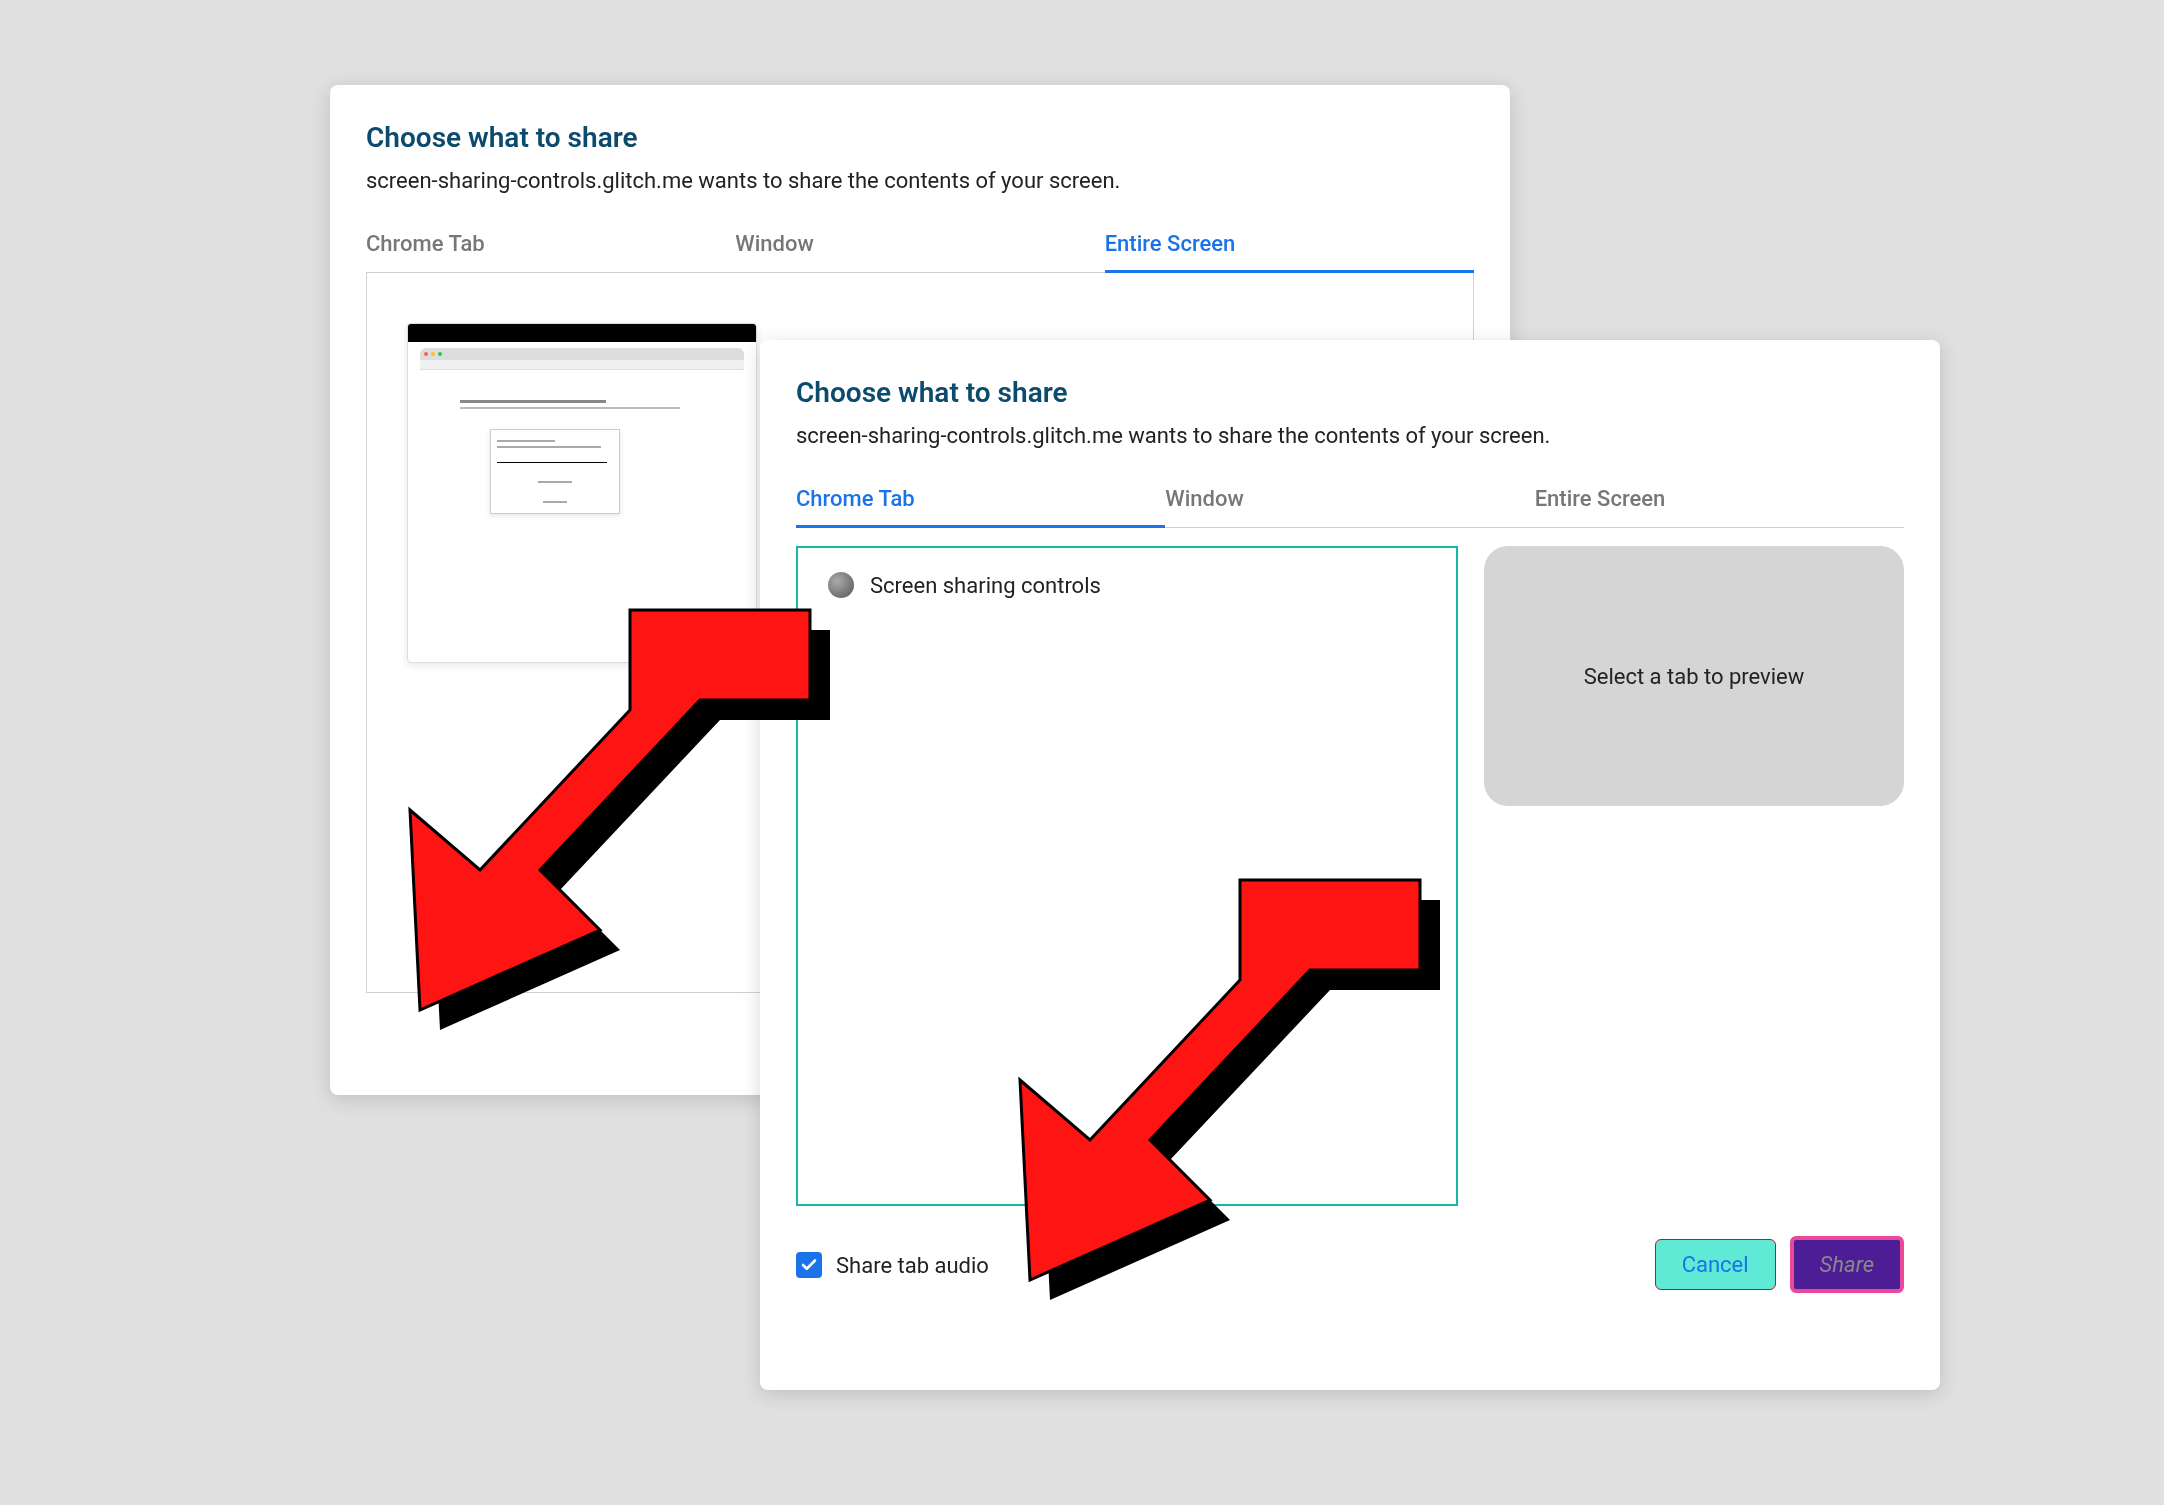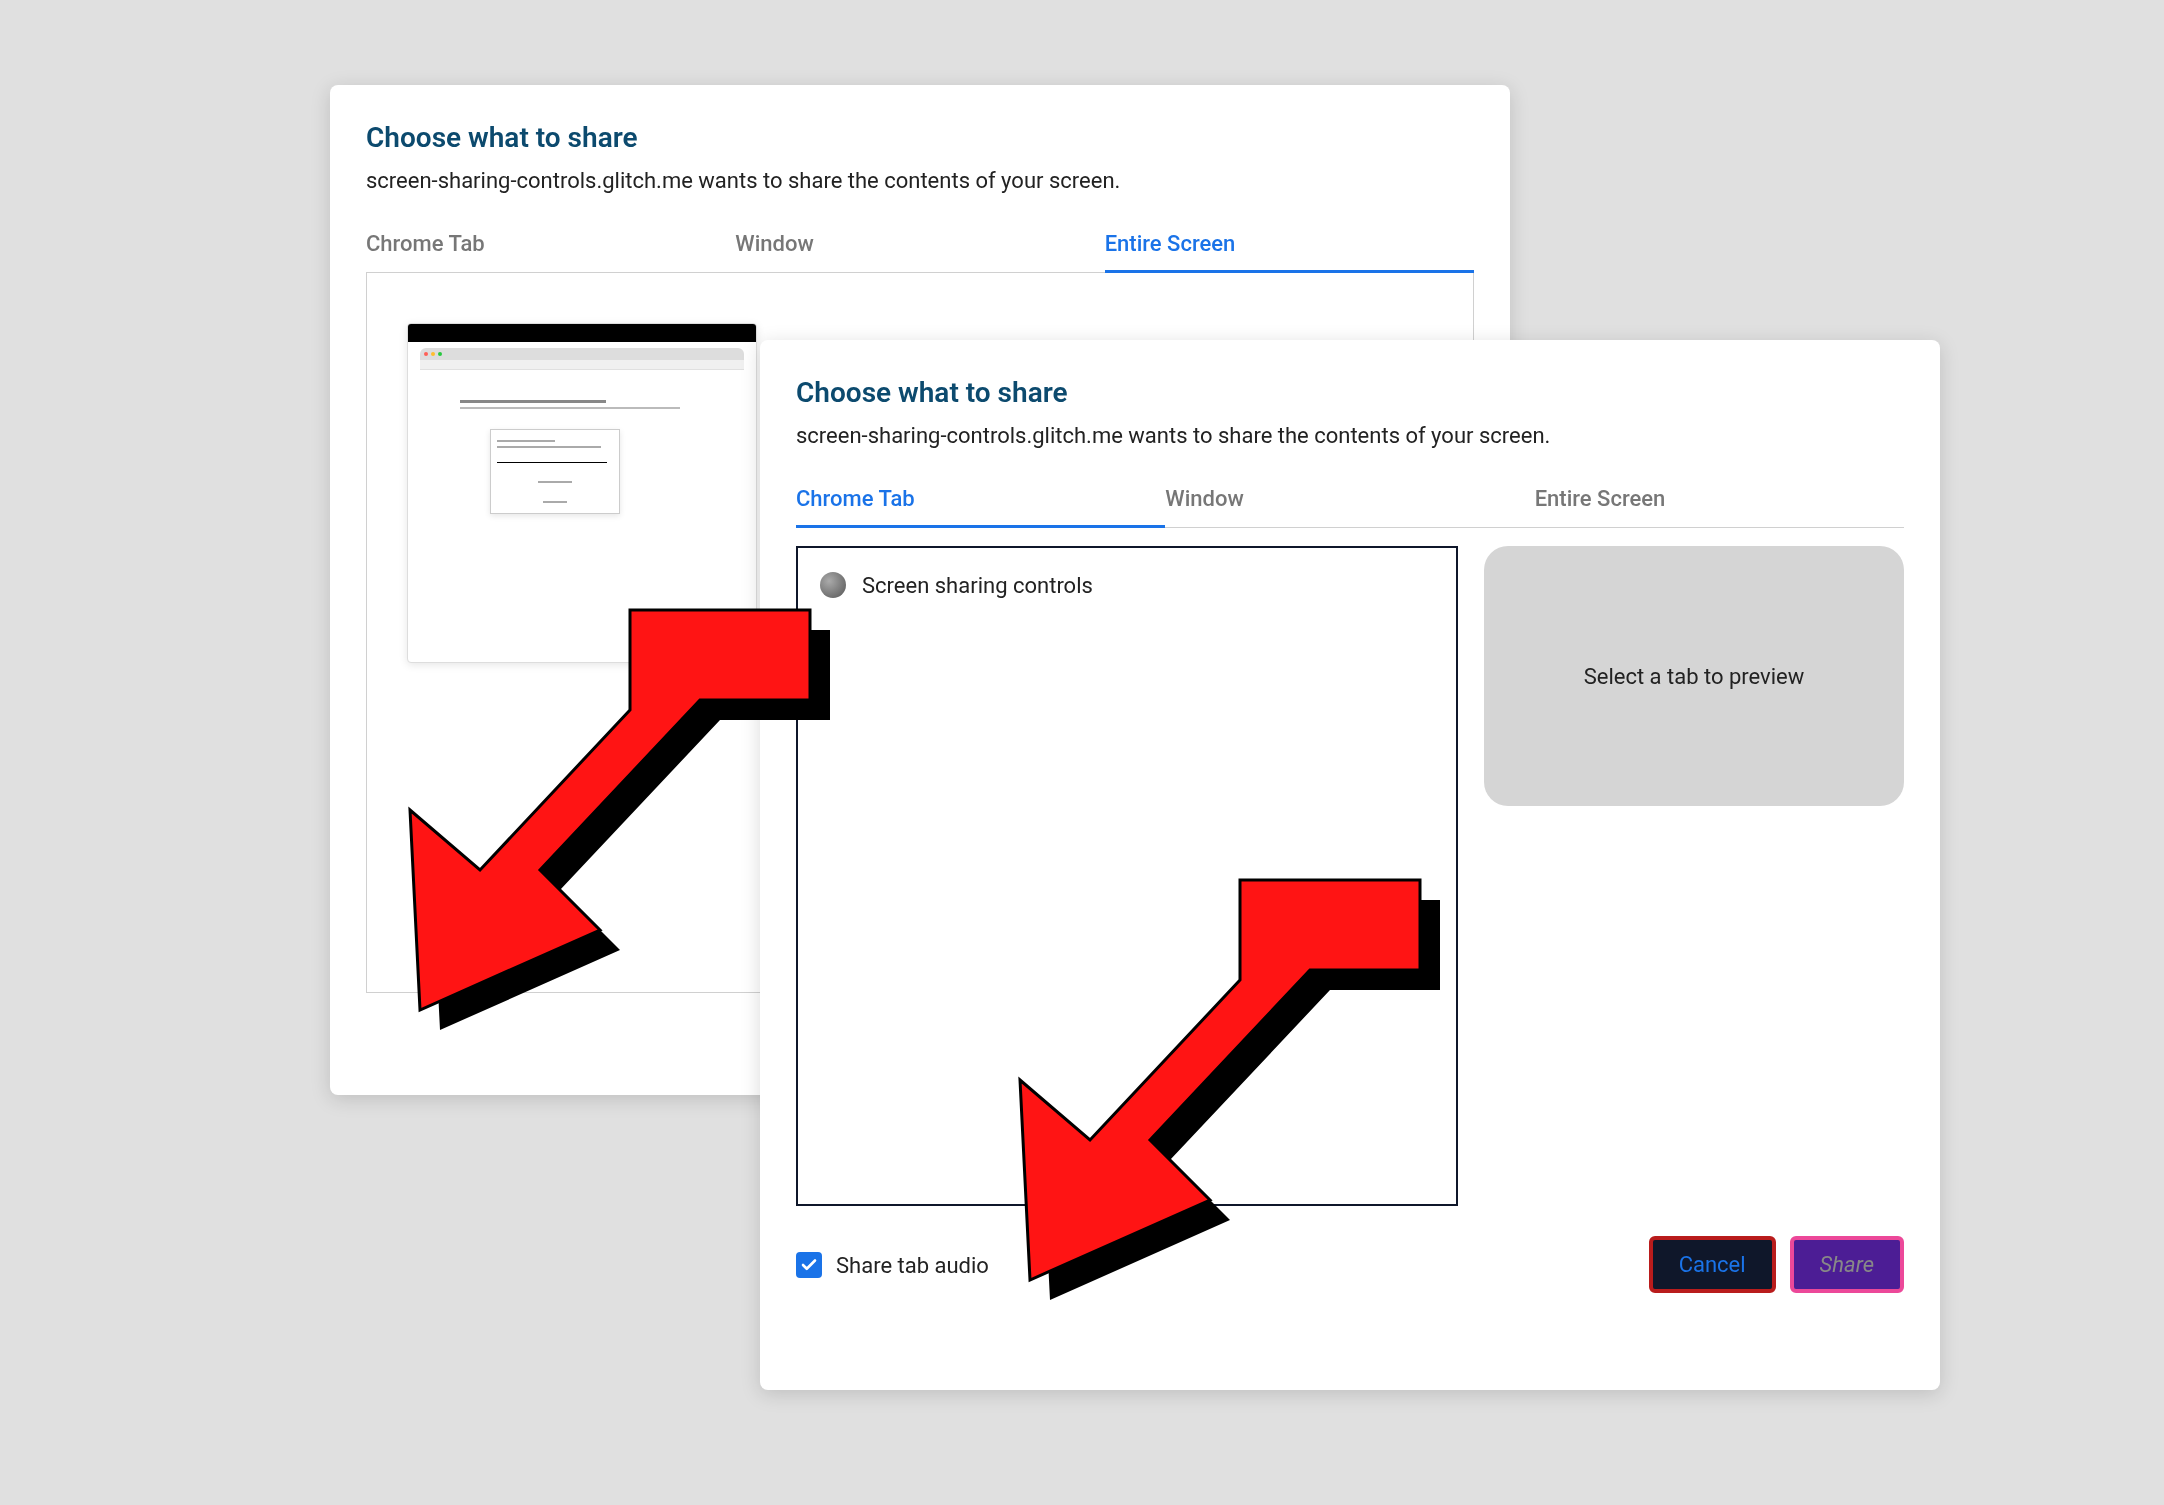--- a/index.html
+++ b/index.html
@@ -123,23 +123,23 @@
   .thumb-d-line{height:2px;background:#aaa;margin:4px 0;}
 
   .content-front {
     margin-top: 18px;
     display: flex;
     gap: 26px;
   }
 
   .tab-list {
     flex: 1;
-    border: 2px solid #0f172a;
+    border: 2px solid #14b8a6;
     height: 660px;
-    padding: 18px 14px;
+    padding: 18px 22px;
     overflow:hidden;
   }
 
   .tab-item {
     display: flex;
     align-items: center;
     gap: 16px;
     padding: 6px 8px;
     font-size: 22px;
     color: #222;
@@ -200,22 +200,22 @@
 
   .btn {
     font-size: 22px;
     padding: 12px 26px;
     border-radius: 6px;
     cursor: pointer;
     margin-left: 14px;
   }
   .btn-cancel {
     color: #1a73e8;
-    background: #0f172a;
-    border: 4px solid #b91c1c;
+    background: #5eead4;
+    border: 1px solid #b91c1c;
   }
   .btn-share {
     color: #888;
     background: #4c1d95;
     border: 4px solid #ec4899;
     cursor: default;
     font-style: italic;
   }
 
   .arrow {

